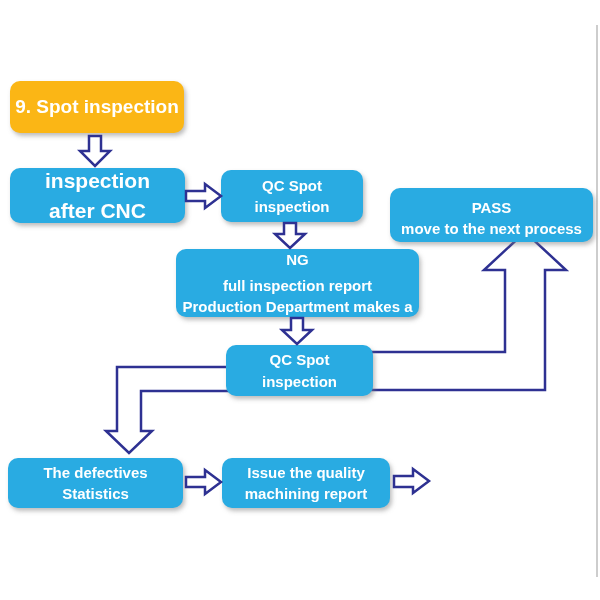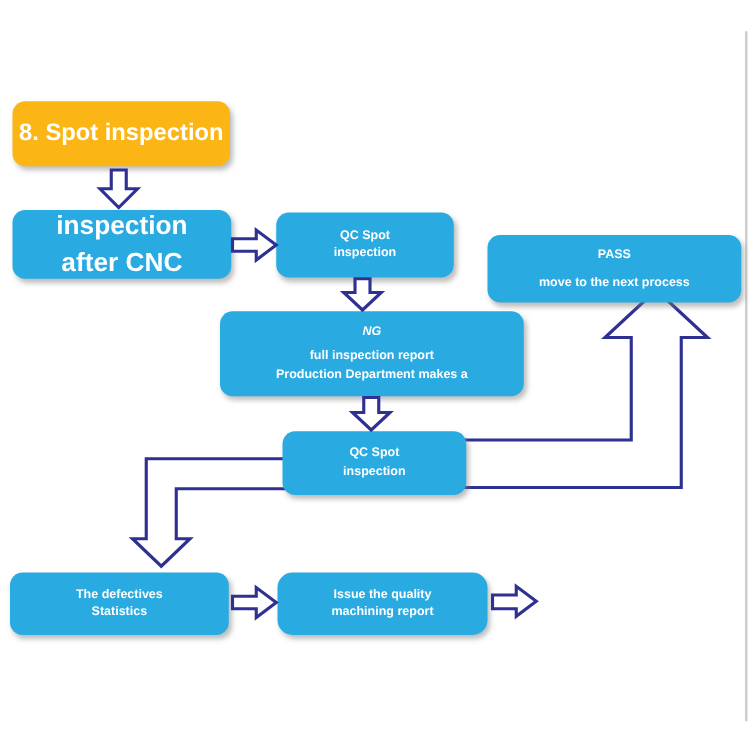--- a/index.html
+++ b/index.html
@@ -25,36 +25,36 @@
     background:#29abe2;
     border-radius:10px;
     box-shadow:2px 3px 4px rgba(125,125,125,0.5);
     color:#ffffff;
     font-weight:700;
     display:flex;
     flex-direction:column;
     align-items:center;
     justify-content:center;
     text-align:center;
-    font-size:10px;
+    font-size:15px;
     line-height:1.42;
     z-index:2;
   }
   .node.start{
     background:#fbb615;
     font-size:19px;
     justify-content:center;
   }
   .node.pass{
     justify-content:space-between;
     padding:9px 2px 8px 2px;
     box-sizing:border-box;
     margin-top:20px;
   }
-  .node .gap-below{margin-bottom:5px;font-style:italic;}
+  .node .gap-below{margin-bottom:5px;}
   .under{z-index:1;}
   .over{z-index:3;}
   #edge-line{
     position:absolute;
     background:#cdcdcd;
     width:2px;
     z-index:0;
   }
 </style>
 </head>
@@ -63,21 +63,21 @@
 <div id="canvas">
 
   <div id="edge-line" style="left:596px;top:25px;height:552px;"></div>
 
   <svg class="arrow-layer under" viewBox="0 0 600 600">
     <polygon class="arrow" points="371,352 505,352 505,270 484,270 525,232 566,270 545,270 545,390 371,390"></polygon>
     <polygon class="arrow" points="230,367 117,367 117,431 106,431 129,453 152,431 141,431 141,391 230,391"></polygon>
   </svg>
 
   <div class="node start" style="left:10px;top:81px;width:174px;height:52px;">
-    <div>8. Spot inspection</div>
+    <div>9. Spot inspection</div>
   </div>
 
   <div class="node" style="left:10px;top:168px;width:175px;height:55px;font-size:21px;">
     <div>Pending inspection</div>
     <div>after CNC abnormal</div>
   </div>
 
   <div class="node" style="left:221px;top:170px;width:142px;height:52px;">
     <div>QC Spot</div>
     <div>inspection</div>
@@ -97,21 +97,21 @@
   <div class="node" style="left:226px;top:345px;width:147px;height:51px;">
     <div>QC Spot</div>
     <div>inspection</div>
   </div>
 
   <div class="node" style="left:8px;top:458px;width:175px;height:50px;">
     <div>The defectives</div>
     <div>Statistics</div>
   </div>
 
-  <div class="node" style="left:222px;top:458px;width:168px;height:50px;border-radius:12px;">
+  <div class="node" style="left:222px;top:458px;width:168px;height:50px;">
     <div>Issue the quality</div>
     <div>machining report</div>
   </div>
 
 
   <svg class="arrow-layer over" viewBox="0 0 600 600">
     <polygon class="arrow" points="89,136 101,136 101,151 110,151 95,166 80,151 89,151"></polygon>
     <polygon class="arrow" points="186,191 205,191 205,184 221,196 205,208 205,201 186,201"></polygon>
     <polygon class="arrow" points="284,223 296,223 296,234 305,234 290,248 275,234 284,234"></polygon>
     <polygon class="arrow" points="291,318 303,318 303,330 312,330 297,344 282,330 291,330"></polygon>

